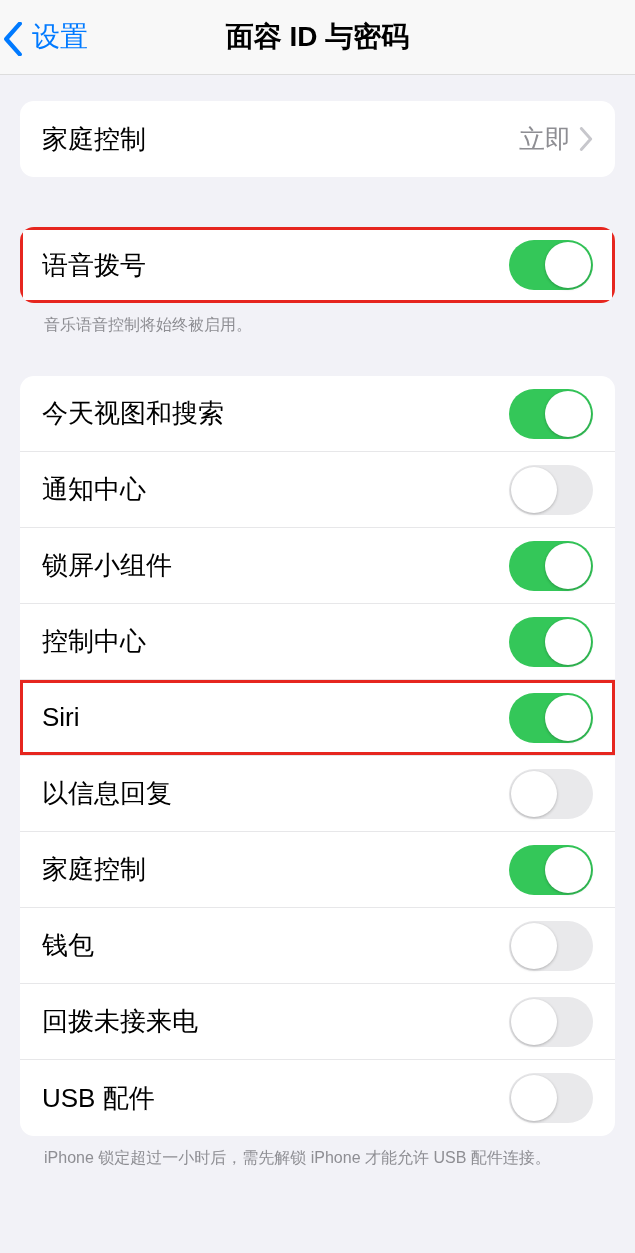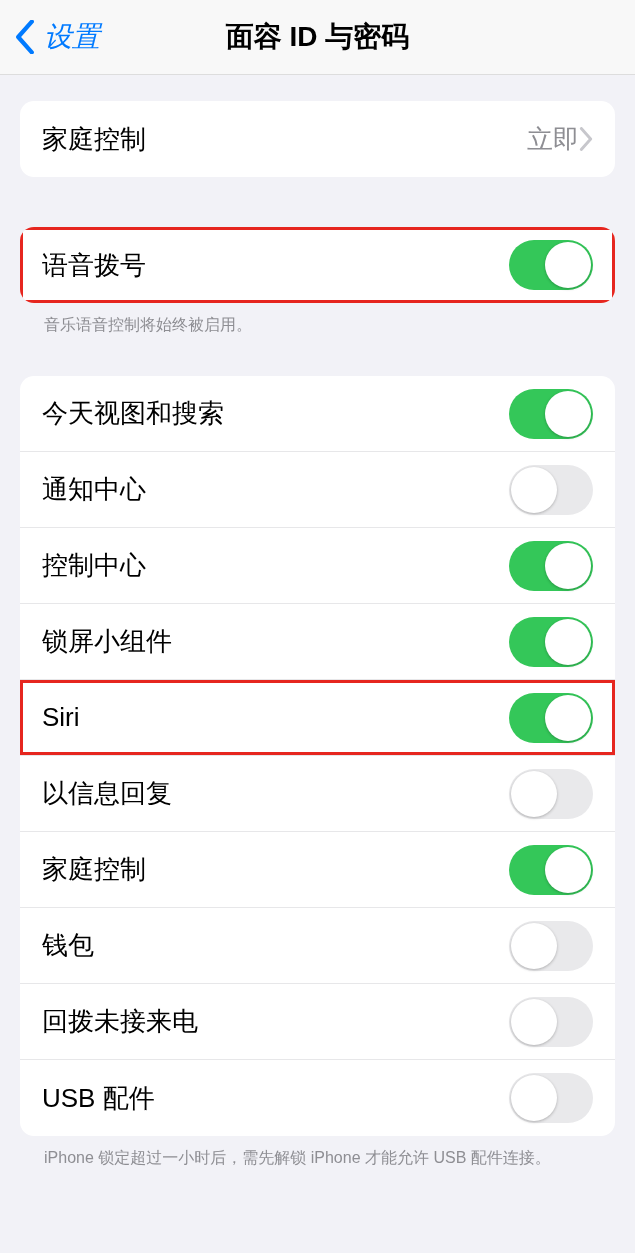--- a/index.html
+++ b/index.html
@@ -14,26 +14,25 @@
     .nav {
       height: 75px;
       background: #f8f8f8;
       display: flex;
       align-items: center;
       position: relative;
       border-bottom: 1px solid #ddd;
     }
     .nav .back {
       display: flex;
-      align-items: center;
-      padding-left: 14px;
+      align-items: flex-end;
+      padding-left: 2px;
       color: #007aff;
       font-size: 28px;
       gap: 8px;
-      font-style: italic;
     }
     .nav .back svg { width: 22px; height: 34px; }
     .nav .title {
       position: absolute;
       left: 0; right: 0;
       text-align: center;
       font-size: 28px;
       font-weight: 700;
       pointer-events: none;
     }
@@ -47,21 +46,21 @@
     .row {
       display: flex;
       align-items: center;
       justify-content: space-between;
       padding: 0 22px;
       height: 76px;
       border-bottom: 1px solid #e7e7e9;
     }
     .row:last-child { border-bottom: none; }
     .row .label { font-size: 26px; }
-    .row .value { font-size: 26px; color: #8e8e93; display: flex; align-items: center; }
+    .row .value { font-size: 26px; color: #8e8e93; display: flex; align-items: center; gap: 8px; }
     .chevron-right { color: #c7c7cc; }
     .footer {
       font-size: 16px;
       color: #8e8e93;
       padding: 12px 24px 0;
     }
     .header {
       font-size: 22px;
       color: #8e8e93;
       padding: 0 24px 10px;
@@ -149,27 +148,27 @@
           <div class="knob"></div>
         </div>
       </div>
       <div class="row">
         <div class="label">通知中心</div>
         <div class="toggle off">
           <div class="knob"></div>
         </div>
       </div>
       <div class="row">
+        <div class="label">锁屏小组件</div>
+        <div class="toggle on">
+          <div class="knob"></div>
+        </div>
+      </div>
+      <div class="row">
         <div class="label">控制中心</div>
-        <div class="toggle on">
-          <div class="knob"></div>
-        </div>
-      </div>
-      <div class="row">
-        <div class="label">锁屏小组件</div>
         <div class="toggle on">
           <div class="knob"></div>
         </div>
       </div>
       <div class="row highlight">
         <div class="label">Siri</div>
         <div class="toggle on">
           <div class="knob"></div>
         </div>
       </div>

